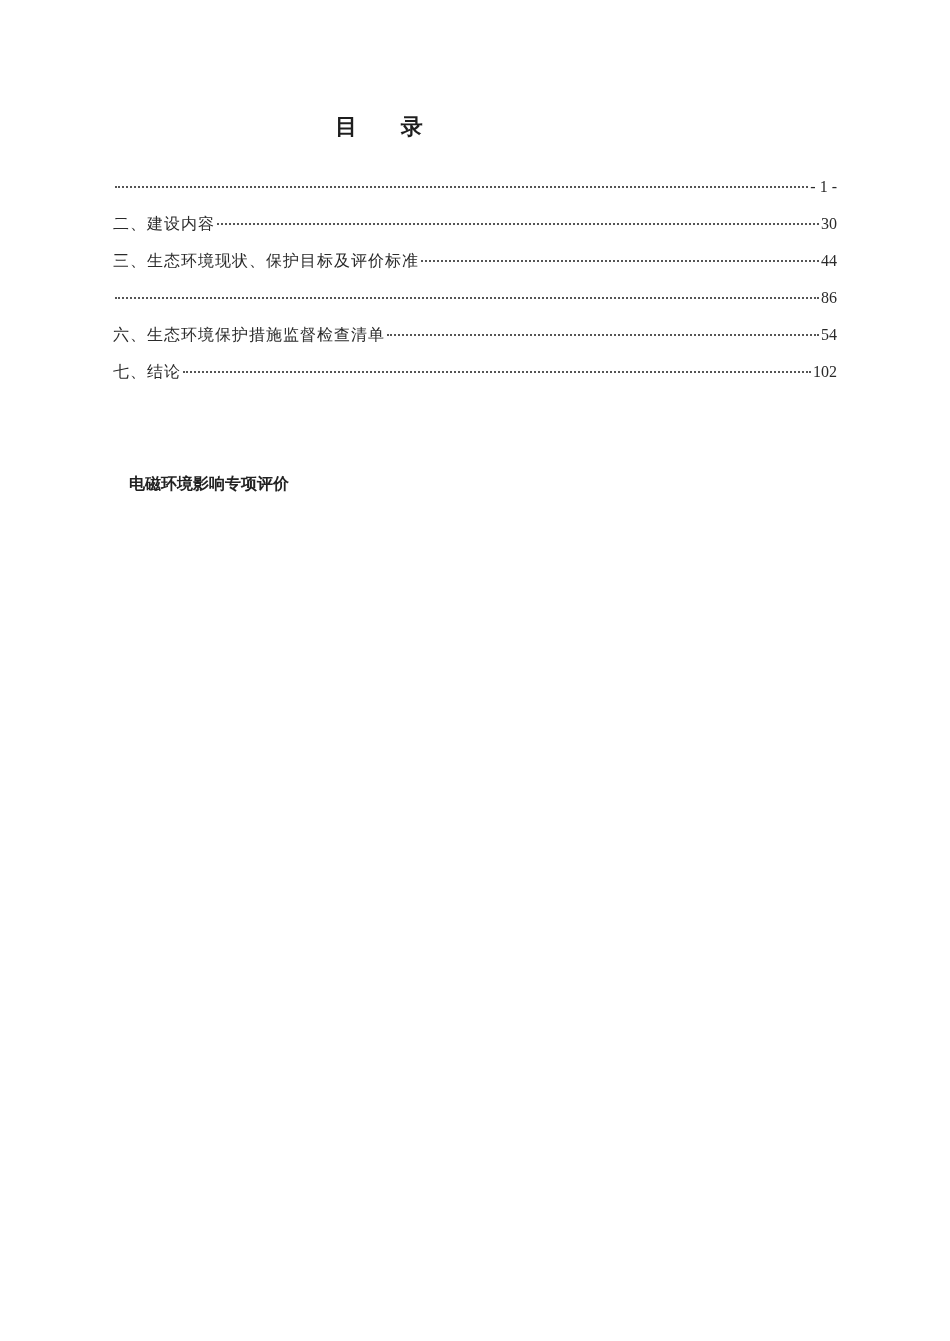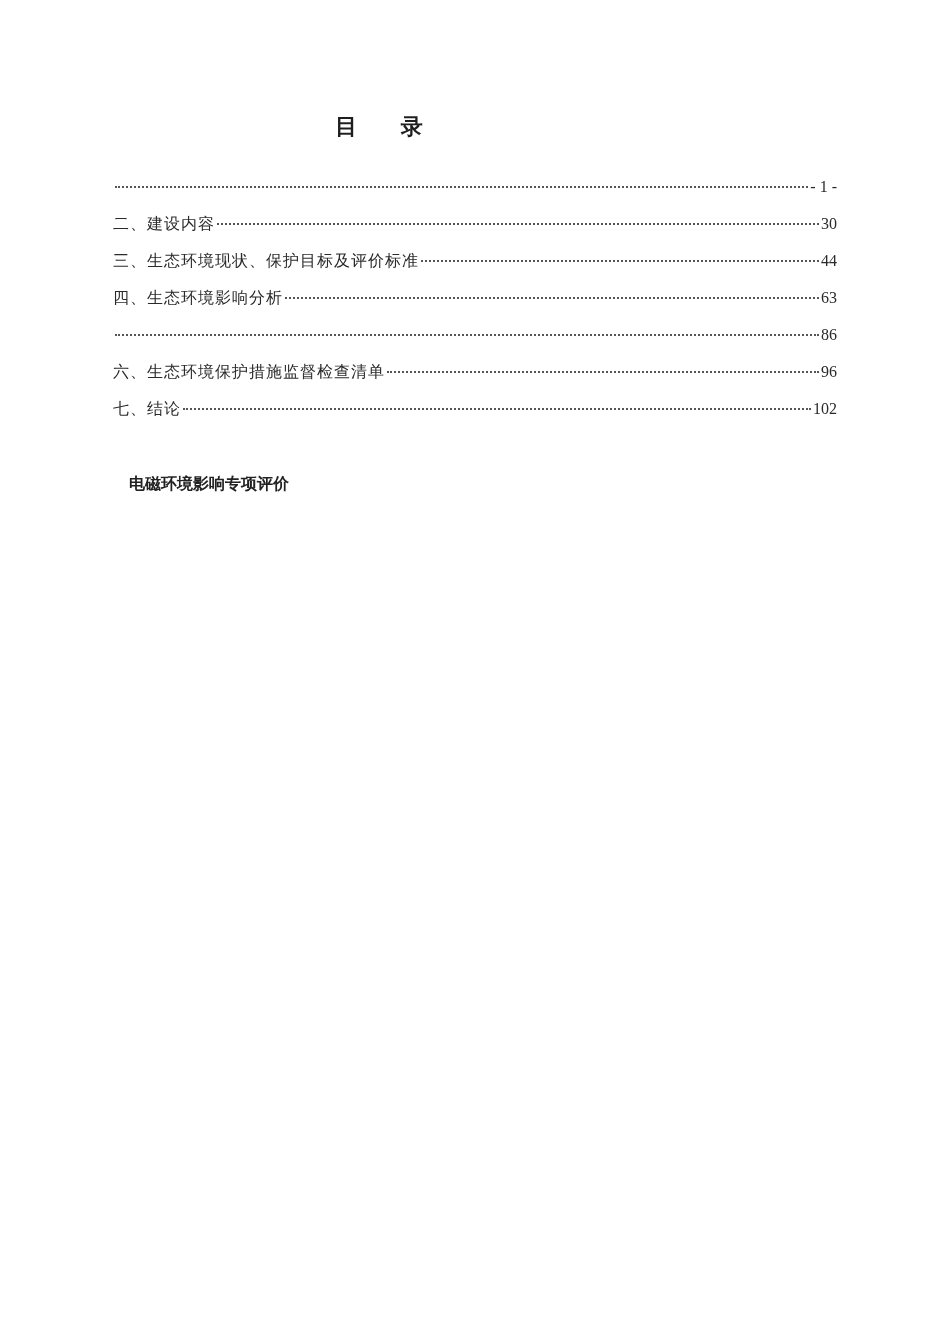--- a/index.html
+++ b/index.html
@@ -47,32 +47,27 @@
     <span class="label">二、建设内容</span>
     <span class="dots"></span>
     <span class="page">30</span>
   </div>
   <div class="toc-row">
     <span class="label">三、生态环境现状、保护目标及评价标准</span>
     <span class="dots"></span>
     <span class="page">44</span>
   </div>
   <div class="toc-row">
-    <span class="label">四、生态环境影响分析</span>
-    <span class="dots"></span>
-    <span class="page">63</span>
-  </div>
-  <div class="toc-row">
     <span class="dots"></span>
     <span class="page">86</span>
   </div>
   <div class="toc-row">
     <span class="label">六、生态环境保护措施监督检查清单</span>
     <span class="dots"></span>
-    <span class="page">96</span>
+    <span class="page">54</span>
   </div>
   <div class="toc-row">
     <span class="label">七、结论</span>
     <span class="dots"></span>
     <span class="page">102</span>
   </div>
 </div>
 
 <div class="section-heading">电磁环境影响专项评价</div>
 

